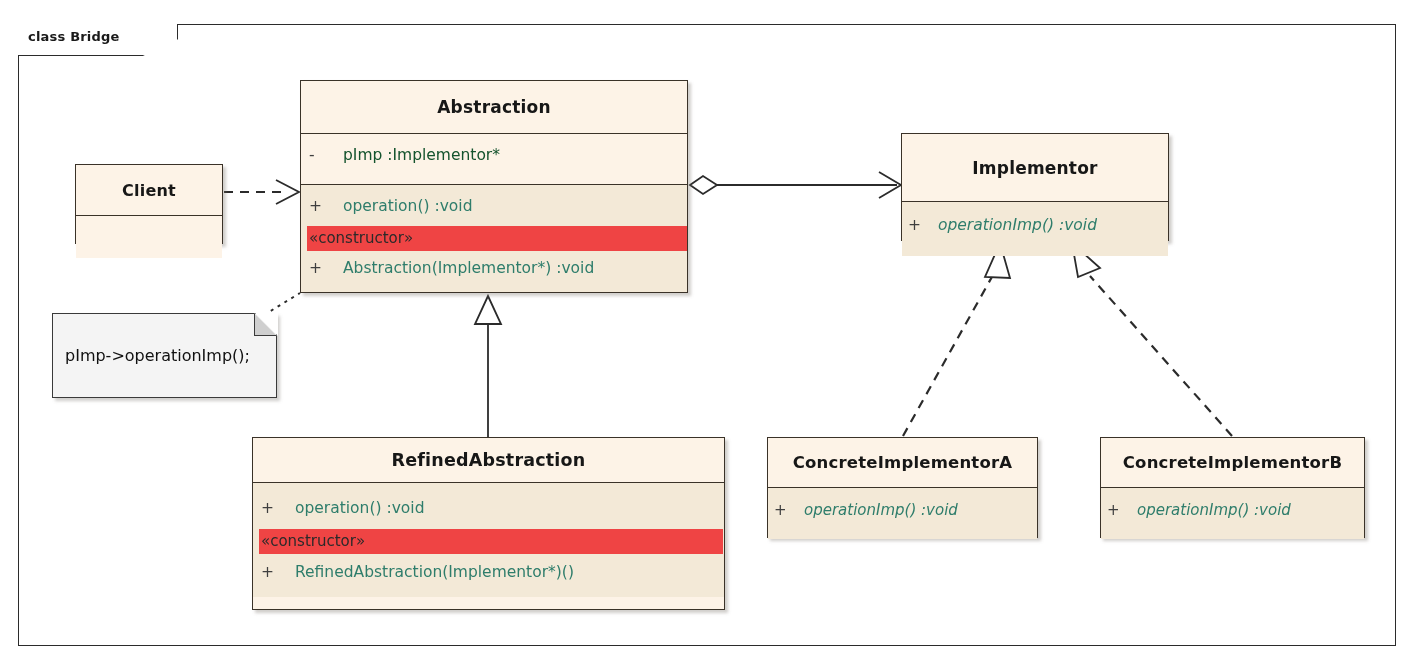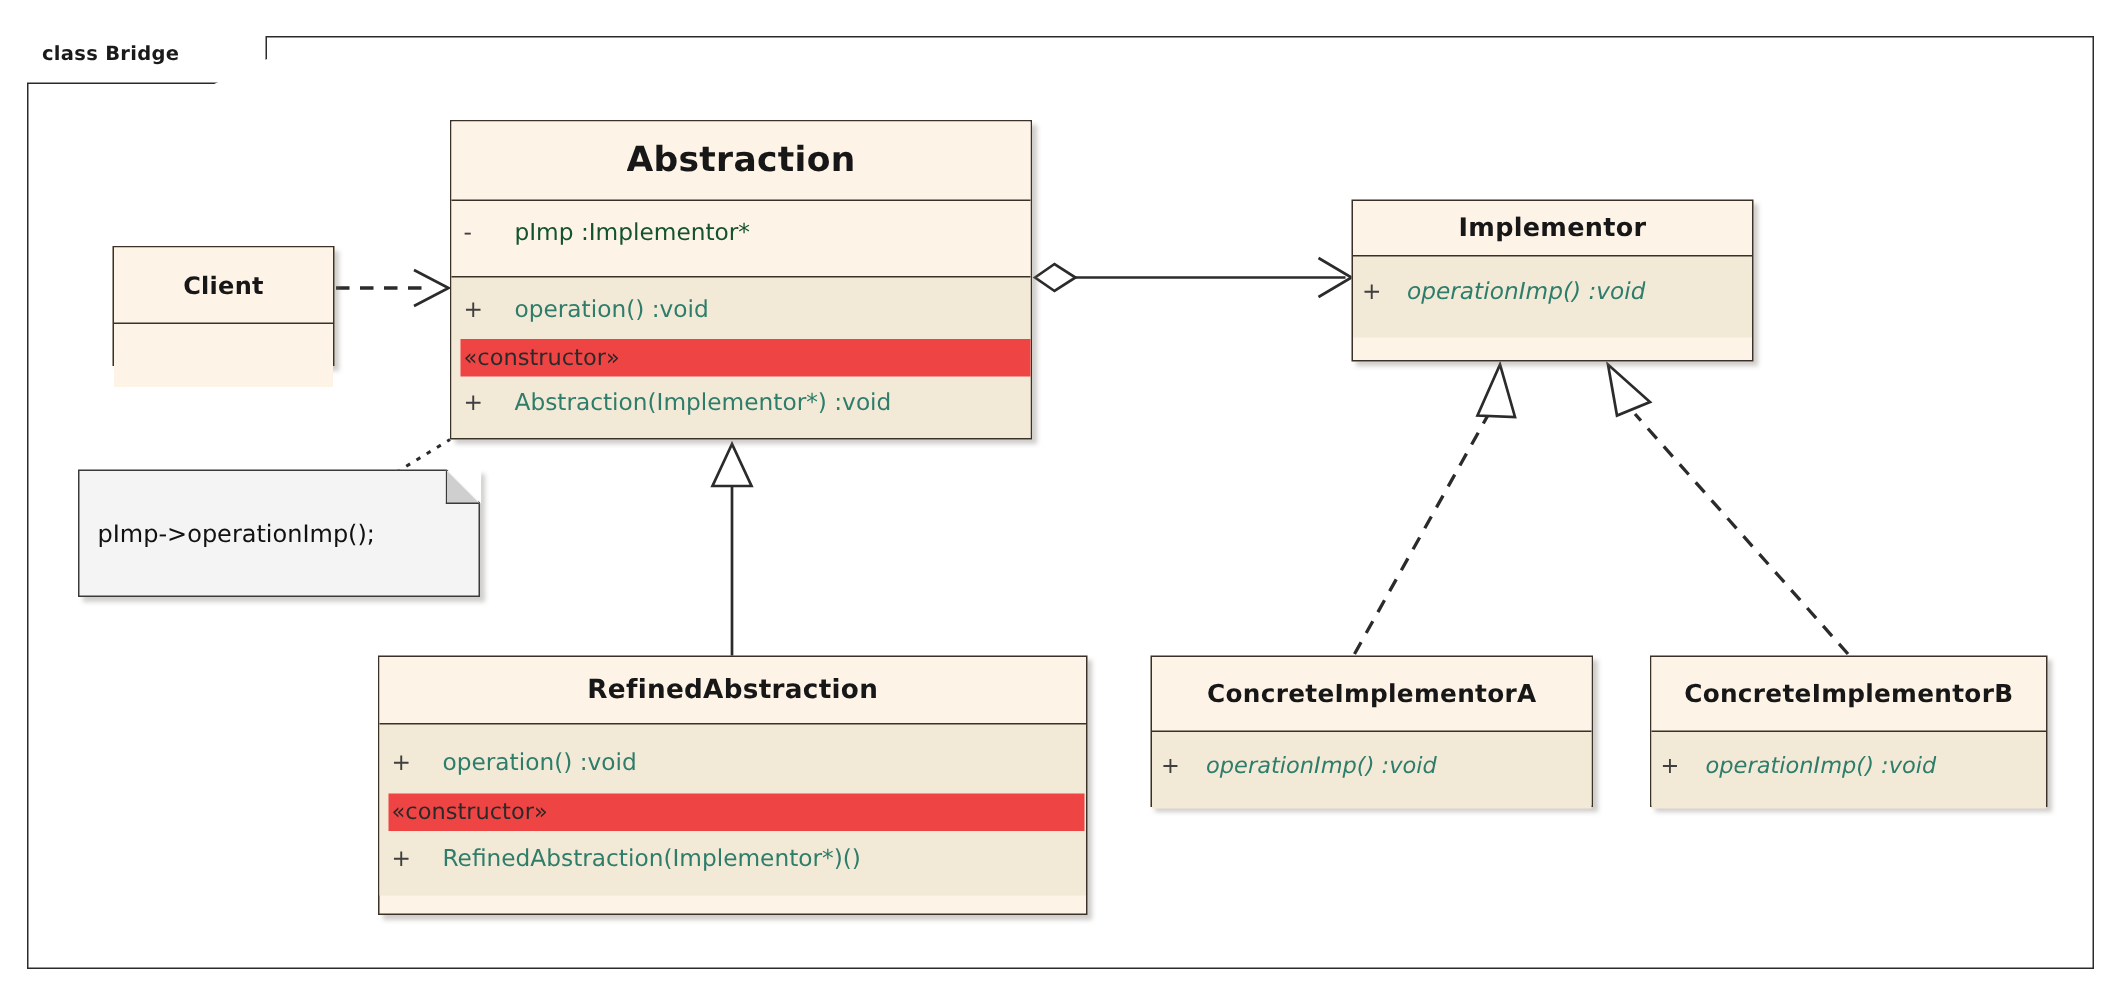--- a/index.html
+++ b/index.html
@@ -216,21 +216,21 @@
 
   <div class="uml" style="left:75px; top:164px; width:148px; height:80px;">
     <div class="compartment" style="height:50px; display:flex; align-items:center; justify-content:center;">
       <div class="cls-title" style="font-size:16px;">Client</div>
     </div>
     <div class="compartment empty" style="height:43px;"></div>
   </div>
 
   <div class="uml" style="left:300px; top:80px; width:388px; height:213px;">
     <div class="compartment" style="height:52px; display:flex; align-items:center; justify-content:center;">
-      <div class="cls-title" style="font-size:23px;">Abstraction</div>
+      <div class="cls-title" style="font-size:17px;">Abstraction</div>
     </div>
 
     <div class="compartment attrs" style="height:51px; position:relative;">
       <div class="member" style="position:absolute; left:8px; top:12px; font-size:15.5px;">
         <span class="vis" style="width:34px;">-</span>
         <span class="sig attr">pImp  :Implementor*</span>
       </div>
     </div>
 
     <div class="compartment ops" style="height:108px; position:relative;">
@@ -239,21 +239,21 @@
         <span class="sig op">operation()  :void</span>
       </div>
       <div class="stereotype" style="position:absolute; left:6px; top:41px; width:378px; font-size:15px; padding:3px 0 4px 2px;">«constructor»</div>
       <div class="member" style="position:absolute; left:8px; top:74px; font-size:15.5px;">
         <span class="vis" style="width:34px;">+</span>
         <span class="sig op">Abstraction(Implementor*)  :void</span>
       </div>
     </div>
   </div>
 
-  <div class="note" style="left:52px; top:313px; width:268px; height:85px;">
+  <div class="note" style="left:52px; top:313px; width:225px; height:85px;">
     <div class="note-cut"></div>
     <div class="note-fold"></div>
     <div class="note-text" style="left:12px; top:32px; font-size:16px;">pImp-&gt;operationImp();</div>
   </div>
 
   <div class="uml" style="left:252px; top:437px; width:473px; height:173px;">
     <div class="compartment" style="height:44px; display:flex; align-items:center; justify-content:center;">
       <div class="cls-title" style="font-size:17.5px;">RefinedAbstraction</div>
     </div>
     <div class="compartment ops" style="height:115px; position:relative;">
@@ -263,32 +263,32 @@
       </div>
       <div class="stereotype" style="position:absolute; left:6px; top:46px; width:462px; font-size:15px; padding:3px 0 4px 2px;">«constructor»</div>
       <div class="member" style="position:absolute; left:8px; top:80px; font-size:15.5px;">
         <span class="vis" style="width:34px;">+</span>
         <span class="sig op">RefinedAbstraction(Implementor*)()</span>
       </div>
     </div>
   </div>
 
   <div class="uml" style="left:901px; top:133px; width:268px; height:108px;">
-    <div class="compartment" style="height:36px; display:flex; align-items:center; justify-content:center;">
+    <div class="compartment" style="height:67px; display:flex; align-items:center; justify-content:center;">
       <div class="cls-title" style="font-size:17px;">Implementor</div>
     </div>
     <div class="compartment ops" style="height:55px; position:relative;">
       <div class="member" style="position:absolute; left:6px; top:14px; font-size:15.5px;">
         <span class="vis" style="width:30px;">+</span>
         <span class="sig op abstract">operationImp()  :void</span>
       </div>
     </div>
   </div>
 
-  <div class="uml" style="left:767px; top:437px; width:295px; height:101px;">
+  <div class="uml" style="left:767px; top:437px; width:271px; height:101px;">
     <div class="compartment" style="height:49px; display:flex; align-items:center; justify-content:center;">
       <div class="cls-title" style="font-size:16.5px;">ConcreteImplementorA</div>
     </div>
     <div class="compartment ops" style="height:52px; position:relative;">
       <div class="member" style="position:absolute; left:6px; top:13px; font-size:15px;">
         <span class="vis" style="width:30px;">+</span>
         <span class="sig op abstract">operationImp()  :void</span>
       </div>
     </div>
   </div>

